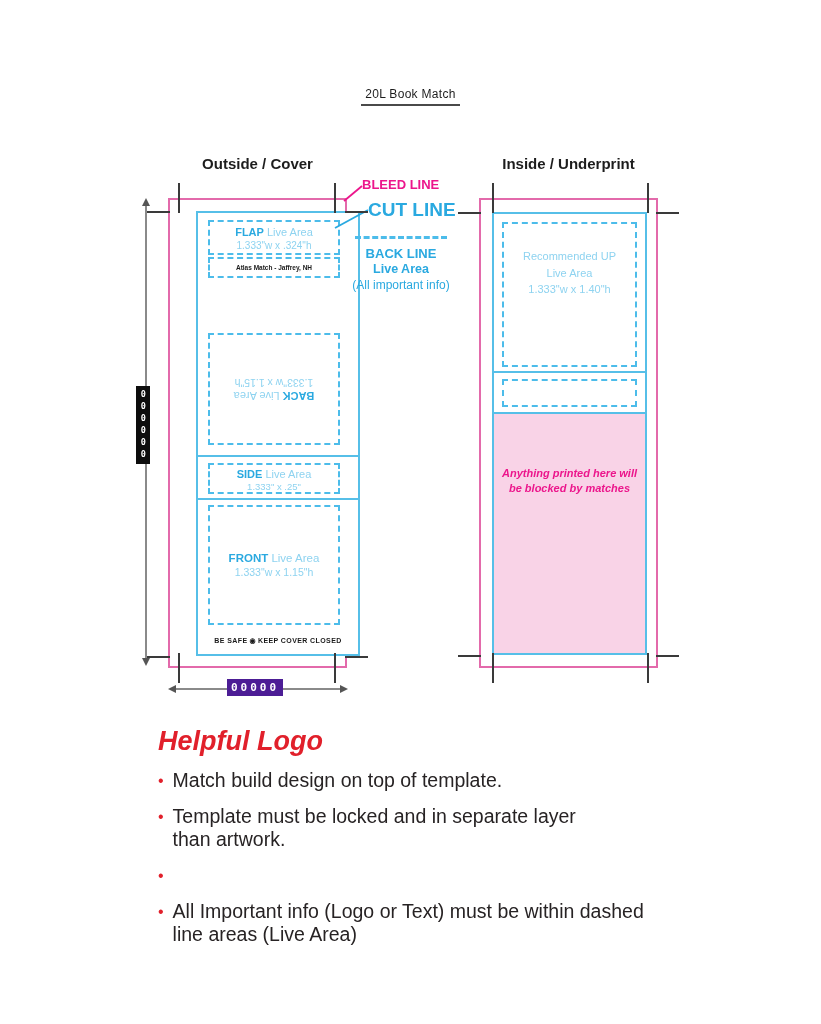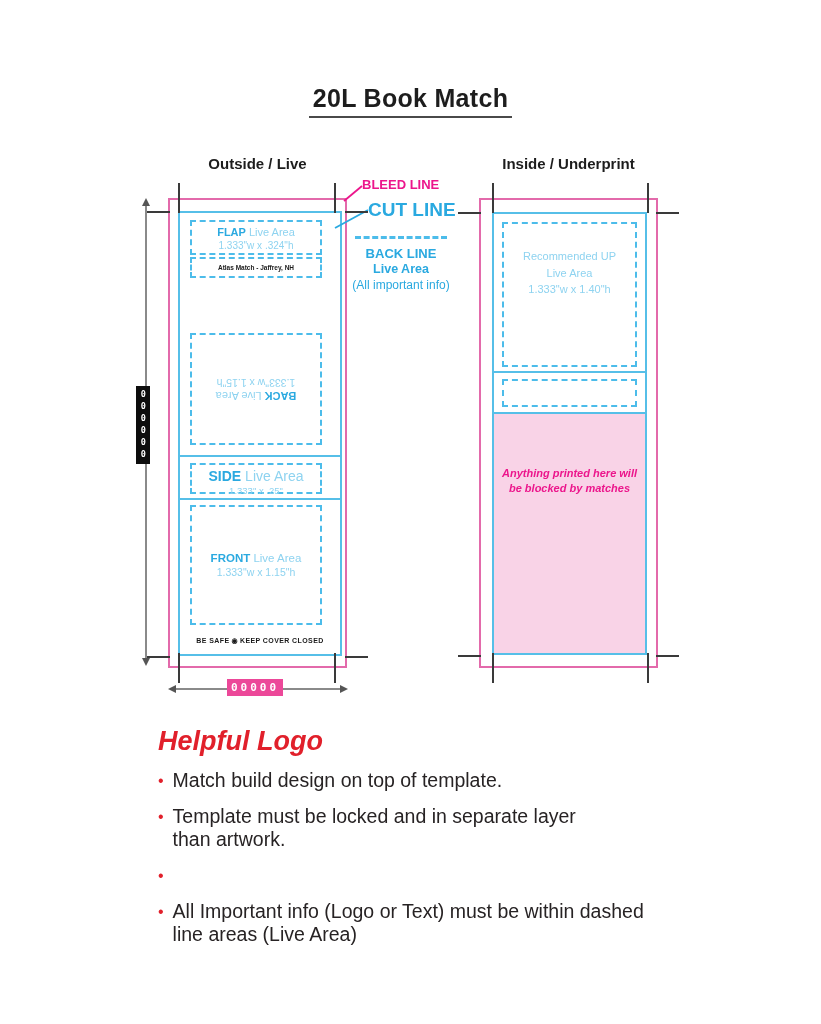--- a/index.html
+++ b/index.html
@@ -4,21 +4,21 @@
 <style>
   :root{
     --bleed:#e36aab; --cut:#56bfe8; --dash:#4cbcea; --blue:#2aa9e0;
     --lightblue:#8ed3f0; --magenta:#ec168c; --pinkfill:#f9d3e7;
     --brown:#6d2a13; --red:#e1202b; --ink:#272324;
   }
   *{margin:0;padding:0;box-sizing:border-box;}
   body{background:#ffffff;font-family:"Liberation Sans",sans-serif;}
   .canvas{position:relative;width:821px;height:1024px;background:#fff;overflow:hidden;}
   .page-title{position:absolute;top:84px;left:0;width:100%;text-align:center;}
-  .page-title span{display:inline-block;font-size:25px;font-weight:bold;color:#1d1d1d;
+  .page-title span{display:inline-block;font-size:12px;font-weight:normal;color:#1d1d1d;
     border-bottom:2.5px solid #4a4a4a;padding:0 4px 3px 4px;letter-spacing:.3px;}
   .col-header{position:absolute;top:155px;text-align:center;font-size:15px;font-weight:bold;color:#1d1d1d;}
   .bleed{position:absolute;border:2px solid var(--bleed);background:transparent;}
   .cut{position:absolute;border:2px solid var(--cut);background:#fff;}
   .dashed{position:absolute;border:2px dashed var(--dash);background:#fff;}
   .sep{position:absolute;left:0;right:0;height:0;border-top:2px solid var(--cut);}
   .panel-line1{font-size:11px;color:var(--lightblue);text-align:center;line-height:1.3;}
   .panel-line1 b{color:var(--blue);font-weight:bold;}
   .panel-dims{font-size:10.5px;color:var(--lightblue);text-align:center;line-height:1.3;}
   .striker{position:absolute;left:0;right:0;background:var(--brown);color:#fff;text-align:center;
@@ -42,45 +42,45 @@
   .dim-line-v{position:absolute;left:145px;top:204px;width:1.5px;height:456px;background:#8a8a8a;}
   .dim-line-h{position:absolute;left:174px;top:688px;width:168px;height:1.5px;background:#8a8a8a;}
   .arrow{position:absolute;width:0;height:0;}
   .arr-up{border-left:4px solid transparent;border-right:4px solid transparent;border-bottom:8px solid #555;}
   .arr-down{border-left:4px solid transparent;border-right:4px solid transparent;border-top:8px solid #555;}
   .arr-left{border-top:4px solid transparent;border-bottom:4px solid transparent;border-right:8px solid #555;}
   .arr-right{border-top:4px solid transparent;border-bottom:4px solid transparent;border-left:8px solid #555;}
   .dim-label-v{position:absolute;left:136px;top:386px;background:#0d0d0d;color:#fff;
     font-family:"DejaVu Sans Mono",monospace;font-size:8.5px;font-weight:bold;
     writing-mode:vertical-rl;text-orientation:upright;letter-spacing:2px;padding:3px 2px;line-height:1.2;}
-  .dim-label-h{position:absolute;left:227px;top:679px;background:#ec4899;color:#fff;
+  .dim-label-h{position:absolute;left:227px;top:679px;background:#4c1d95;color:#fff;
     font-family:"DejaVu Sans Mono",monospace;font-size:11px;font-weight:bold;
     letter-spacing:3px;padding:2px 4px;}
   .crop{position:absolute;background:#3a3a3a;}
   .hints{position:absolute;left:158px;top:726px;width:565px;}
   .hints-title{font-size:27px;font-weight:bold;font-style:italic;color:var(--red);margin-bottom:12px;}
   .hint-row{display:flex;margin-bottom:13px;}
   .hint-bullet{color:var(--red);font-size:16px;line-height:23px;margin-right:9px;flex:0 0 auto;}
   .hint-text{font-size:19.5px;color:var(--ink);line-height:1.18;white-space:pre-line;}
   svg.leaders{position:absolute;left:330px;top:182px;}
 </style>
 </head>
 <body>
 
 <div class="canvas">
 
   <div class="page-title">
     <span>20L Book Match</span>
   </div>
 
-  <div class="col-header" style="left:168px;width:179px;">Outside / Live</div>
+  <div class="col-header" style="left:168px;width:179px;">Outside / Cover</div>
   <div class="col-header" style="left:479px;width:179px;">Inside / Underprint</div>
 
   <div class="bleed" style="left:168px;top:198px;width:179px;height:470px;"></div>
-  <div class="cut" style="left:178px;top:211px;width:164px;height:445px;">
+  <div class="cut" style="left:196px;top:211px;width:164px;height:445px;">
 
     <div class="dashed" style="left:10px;top:7px;width:132px;height:35px;padding-top:3px;">
       <div class="panel-line1">
         <b>FLAP</b>
         <span>Live Area</span>
       </div>
       <div class="panel-dims" style="font-size:10px;">1.333"w x .324"h</div>
     </div>
 
     <div class="dashed" style="left:10px;top:44px;width:132px;height:21px;">
@@ -96,21 +96,21 @@
           <b>BACK</b>
           <span>Live Area</span>
         </div>
         <div class="panel-dims">1.333"w x 1.15"h</div>
       </div>
     </div>
 
     <div class="sep" style="top:242px;"></div>
 
     <div class="dashed" style="left:10px;top:250px;width:132px;height:31px;padding-top:2px;">
-      <div class="panel-line1" style="font-size:14px;text-align:center;">
+      <div class="panel-line1" style="font-size:11px;text-align:center;">
         <b>SIDE</b>
         <span>Live Area</span>
       </div>
       <div class="panel-dims" style="font-size:9.5px;">1.333" x .25"</div>
     </div>
 
     <div class="sep" style="top:285px;"></div>
 
     <div class="dashed" style="left:10px;top:292px;width:132px;height:120px;">
       <div class="center-v">

